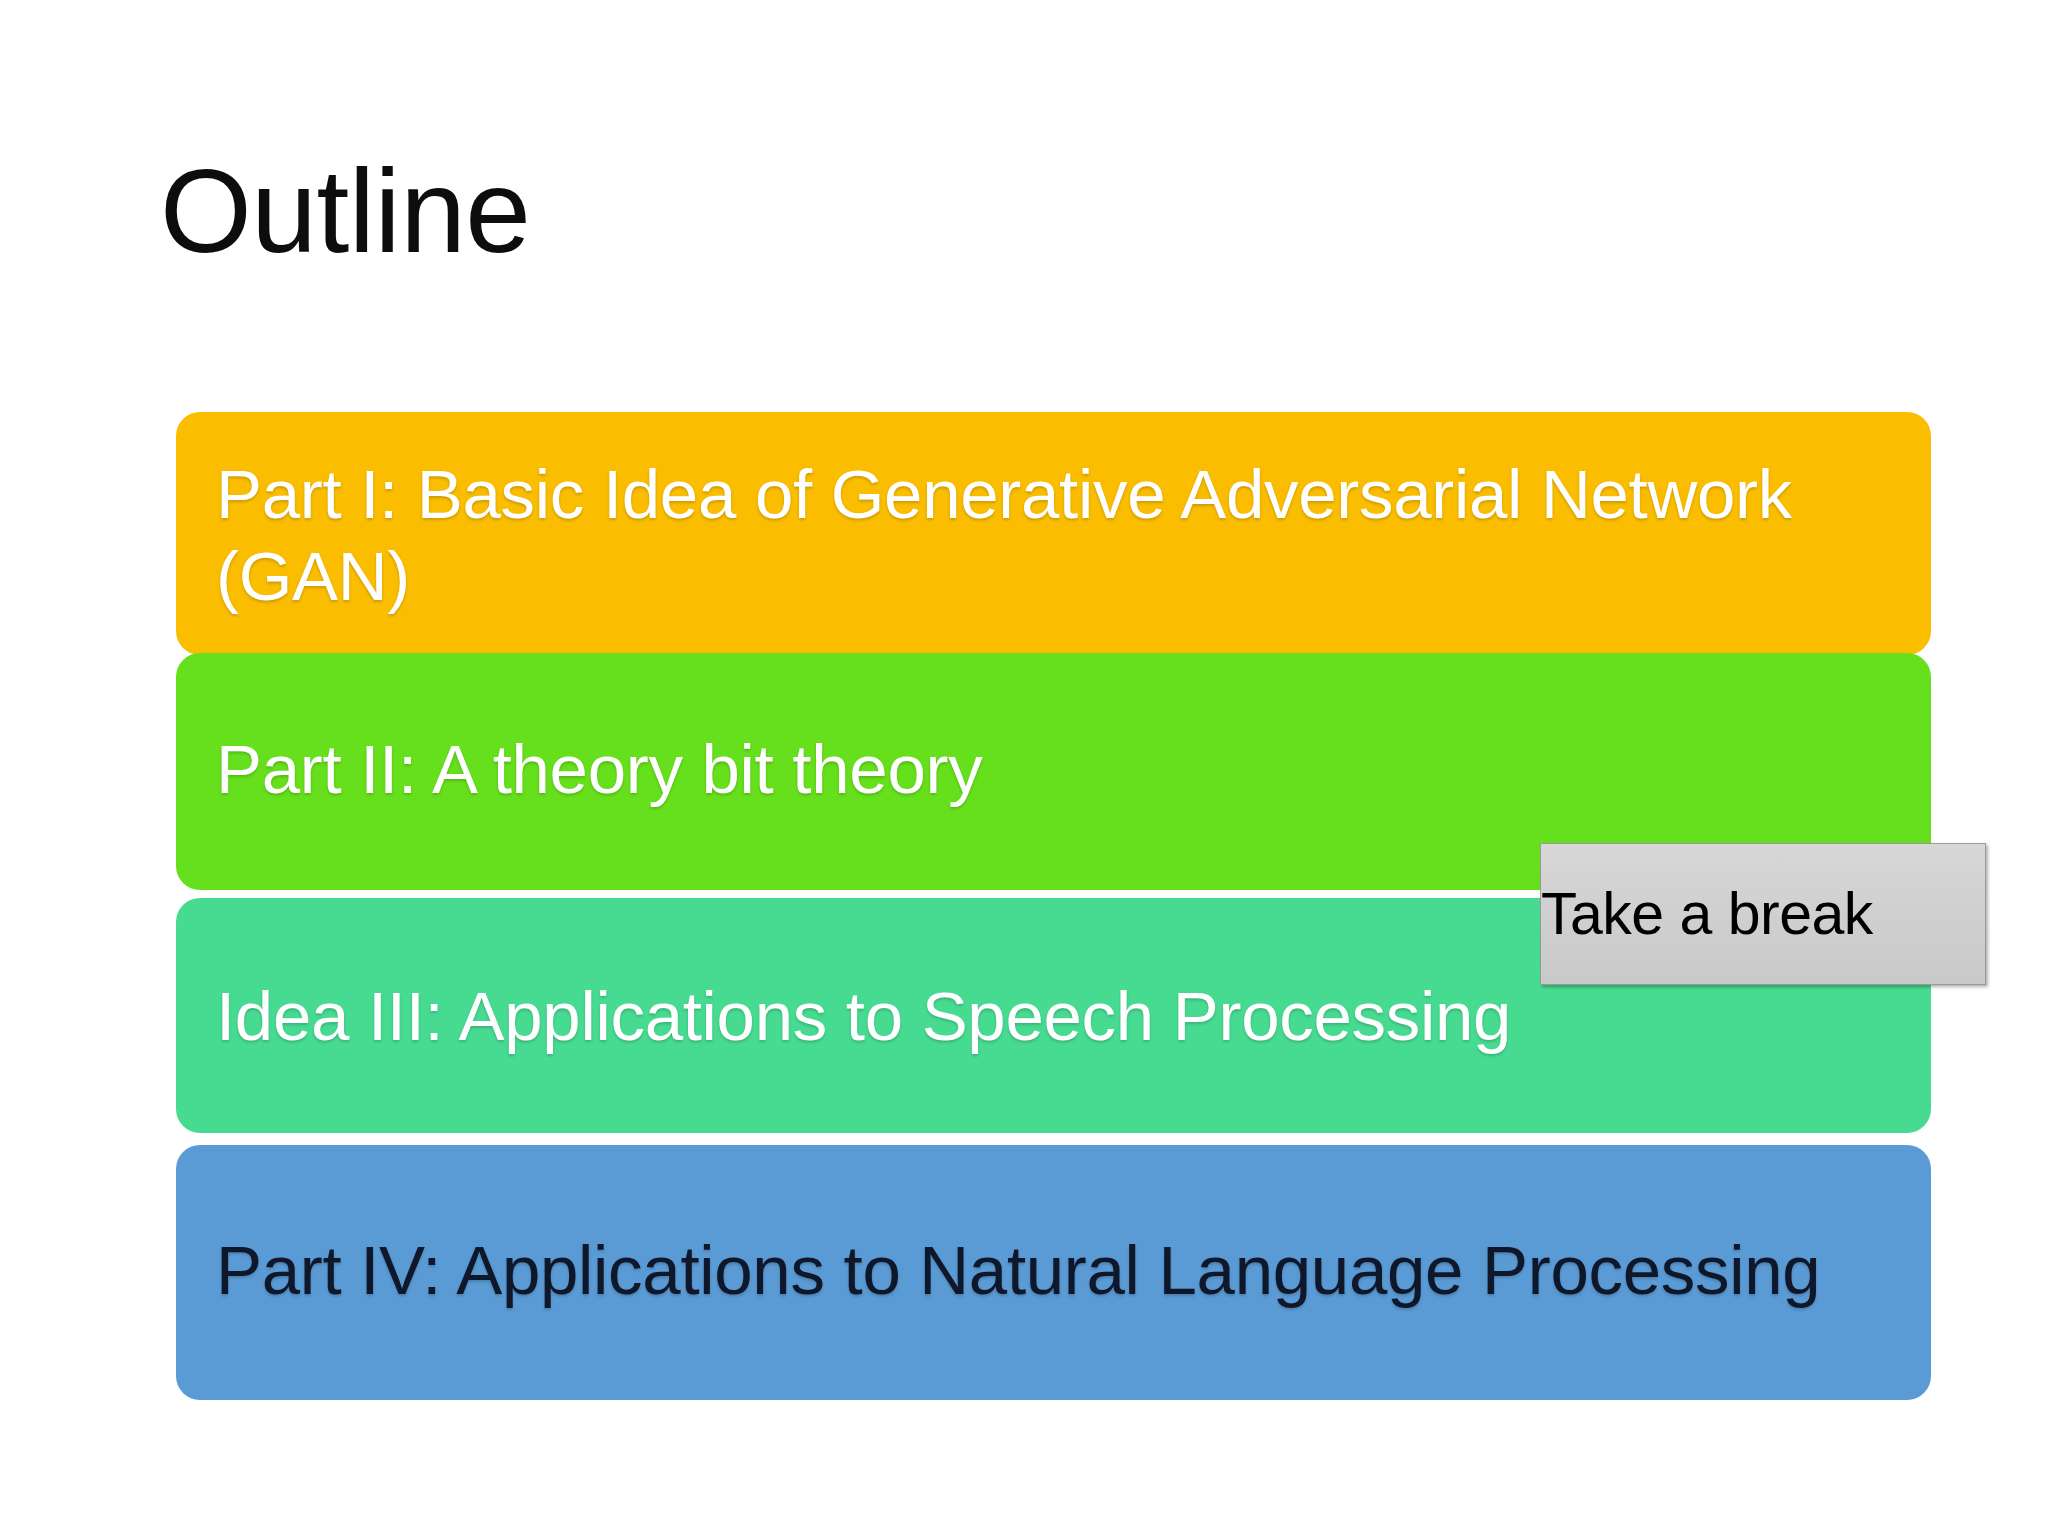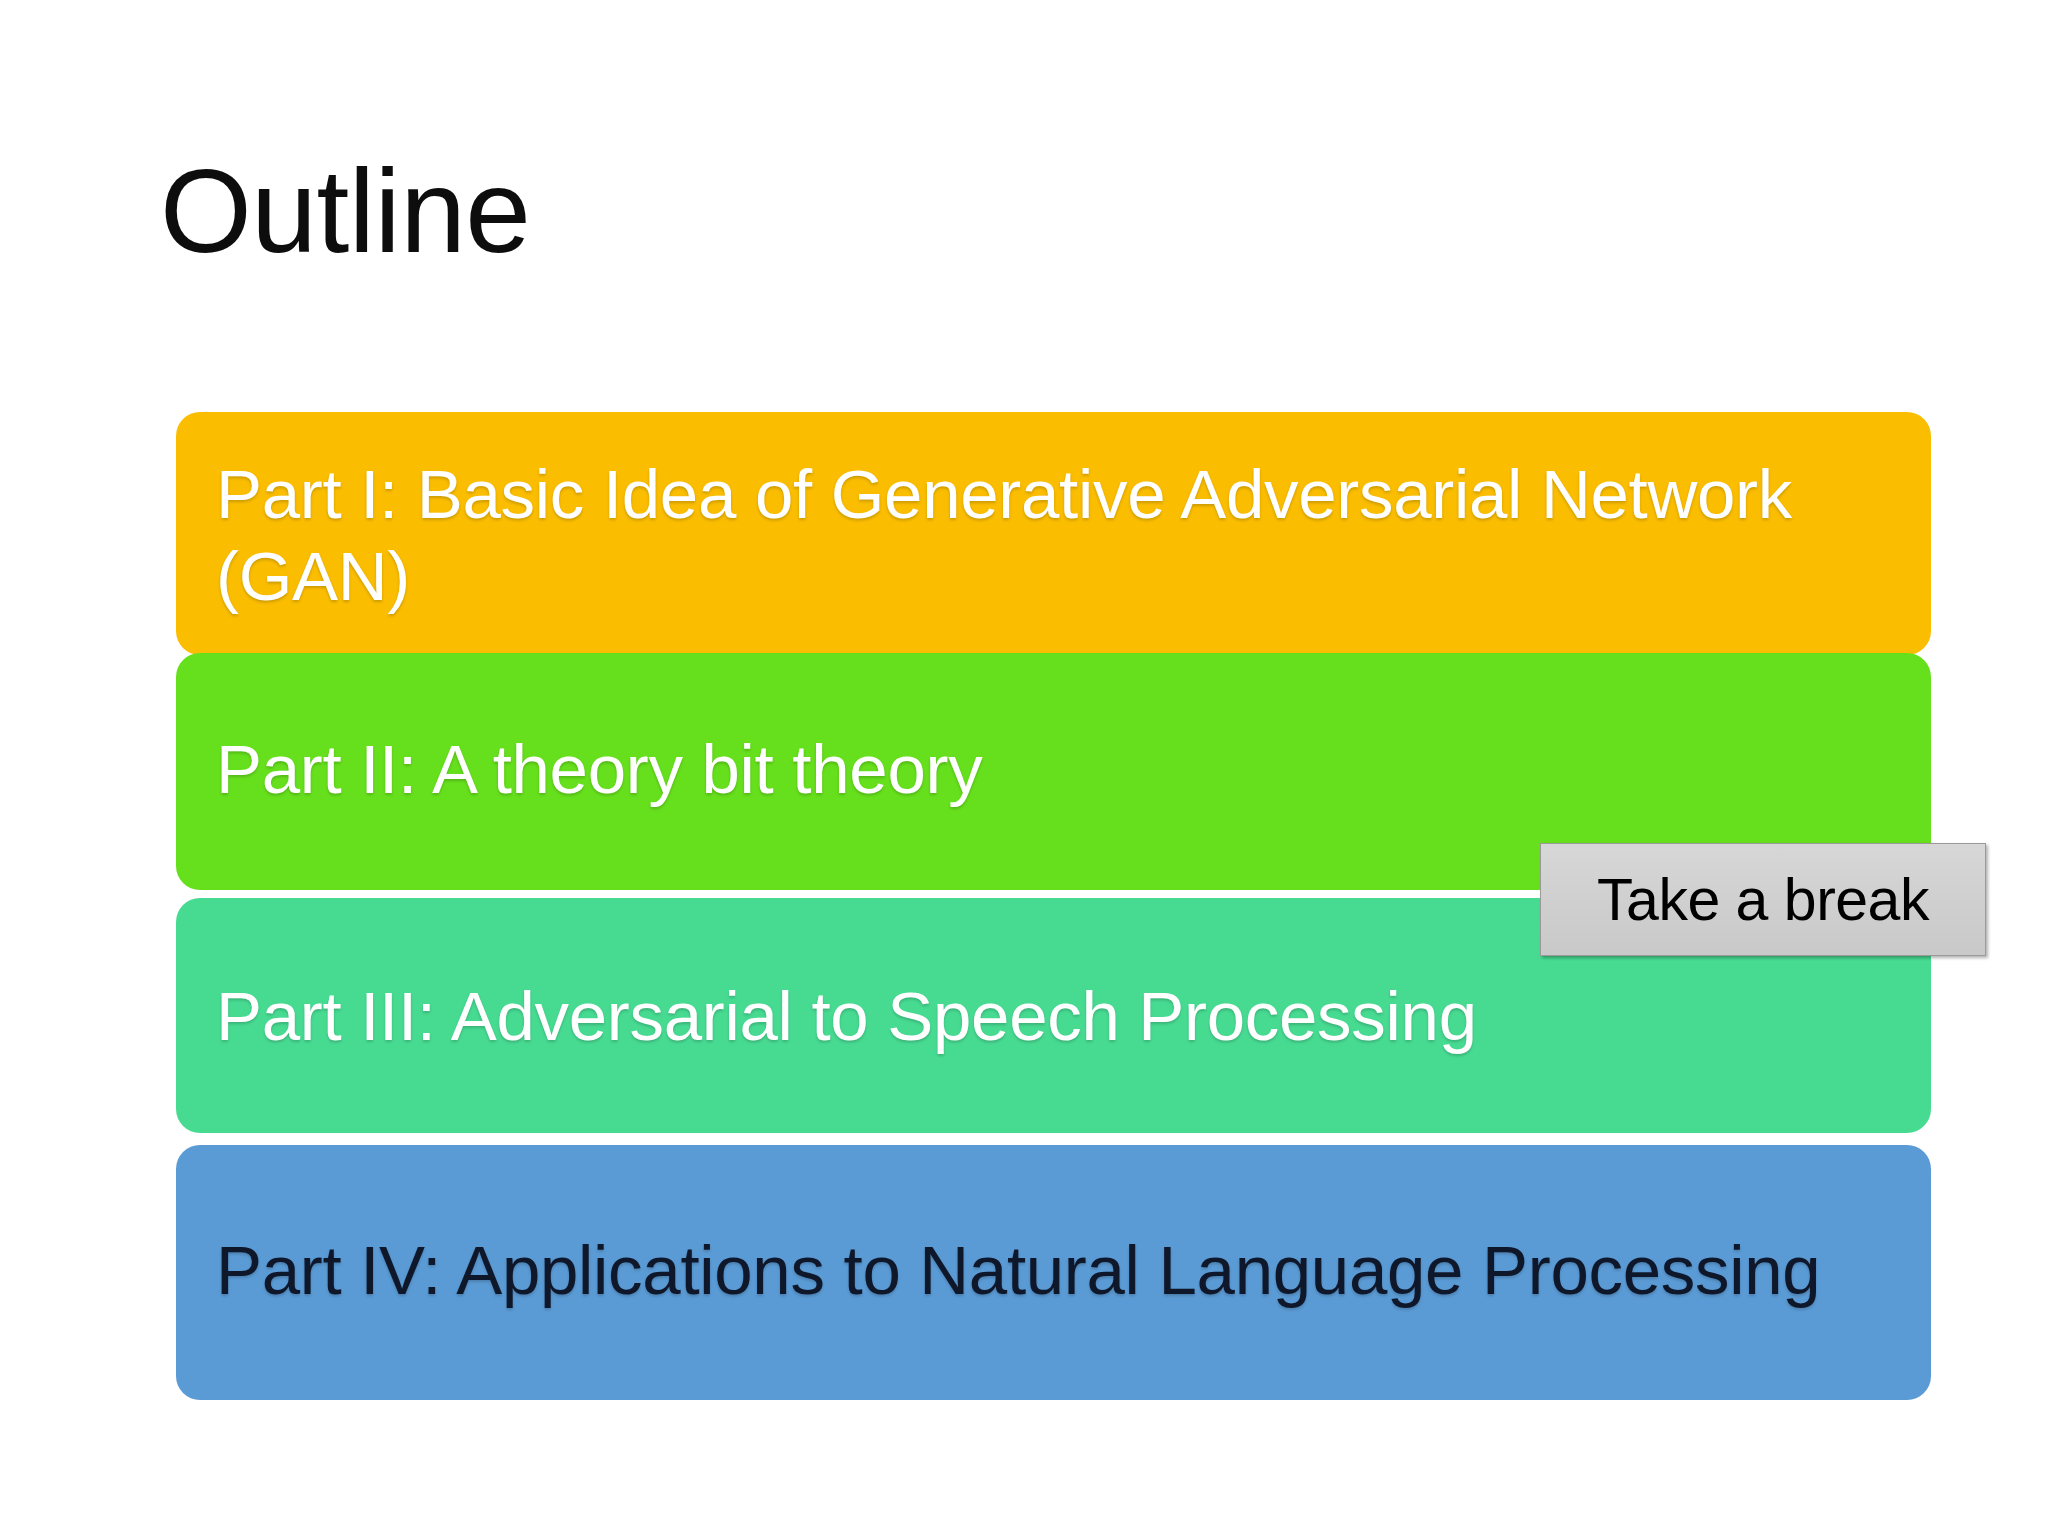--- a/index.html
+++ b/index.html
@@ -74,28 +74,28 @@
   .bar-2 .bar-label { transform: translateY(-2px); }
   .bar-3 .bar-label { transform: translateY(1px); }
   .bar-4 .bar-label { transform: translateY(-2px); }
 
   
   .callout {
     position: absolute;
     left: 1540px;
     top: 843px;
     width: 446px;
-    height: 113px;
+    height: 142px;
     box-sizing: border-box;
     background: linear-gradient(180deg, #d7d7d7 0%, #cfcfcf 55%, #c9c9c9 100%);
     border: 1px solid #9a9a9a;
     box-shadow: 2px 2px 3px rgba(0,0,0,0.30);
     display: flex;
     align-items: center;
-    justify-content: center;
+    justify-content: flex-start;
     font-family: "Liberation Sans", sans-serif;
     font-size: 59px;
     font-weight: 400;
     color: #000000;
     letter-spacing: -0.5px;
     white-space: nowrap;
   }
 </style>
 </head>
 <body>
@@ -108,21 +108,21 @@
 
     <div class="bar bar-1" style="background: rgb(250, 189, 0); color: rgb(255, 255, 255);">
       <span class="bar-label">Part I: Basic Idea of Generative Adversarial Network (GAN)</span>
     </div>
 
     <div class="bar bar-2" style="background: rgb(102, 224, 28); color: rgb(255, 255, 255);">
       <span class="bar-label">Part II: A theory bit theory</span>
     </div>
 
     <div class="bar bar-3" style="background: rgb(71, 219, 146); color: rgb(255, 255, 255);">
-      <span class="bar-label">Part III: Adversarial to Speech Processing</span>
+      <span class="bar-label">Idea III: Applications to Speech Processing</span>
     </div>
 
     <div class="bar bar-4" style="background: rgb(91, 155, 213); color: #0f172a;">
       <span class="bar-label">Part IV: Applications to Natural Language Processing</span>
     </div>
 
   </div>
 
   <div class="callout" style="border-color: rgb(154, 154, 154); color: rgb(0, 0, 0);">
     <span>Take a break</span>

